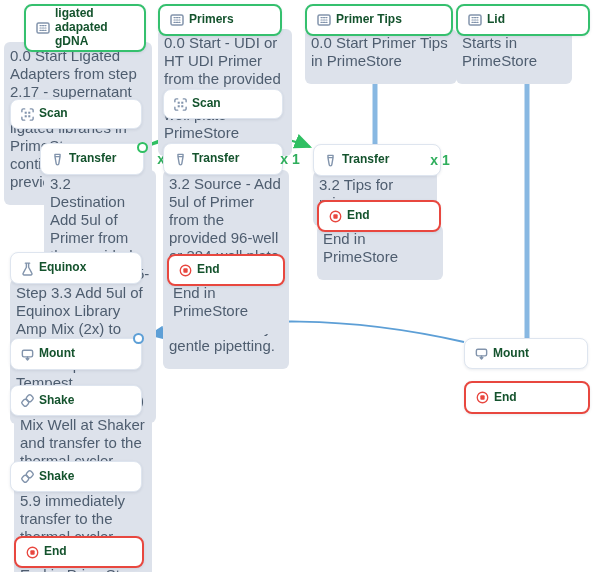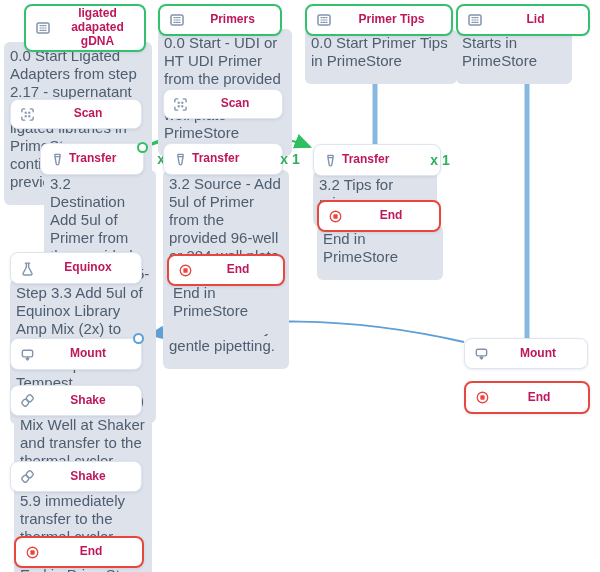--- a/index.html
+++ b/index.html
@@ -13,21 +13,21 @@
     font-size:15px;line-height:1.2;padding:5px 6px 14px 6px;border-radius:6px;
     font-weight:500;
   }
   .node{
     position:absolute;z-index:2;background:#ffffff;border:1.5px solid #dee5ef;
     border-radius:8px;display:flex;align-items:center;
     box-shadow:0 1px 3px rgba(40,60,90,0.10);
   }
   .node .icon{display:flex;align-items:center;margin-left:9px;flex:0 0 auto;}
   .node .label{
-    flex:1 1 auto;text-align:center;color:#be185d;font-weight:700;font-size:12px;
+    flex:1 1 auto;color:#14532d;font-weight:700;font-size:12px;
     padding:0 4px;line-height:1.15;
   }
   .node .count{
     flex:0 0 auto;margin-right:9px;color:#2fae5c;font-weight:700;font-size:14px;margin-left:37px;
   }
   .node.start{border:2px solid #35c06e;}
   .node.end{border:2px solid #e8473f;}
   .port{
     position:absolute;z-index:3;width:7px;height:7px;background:#ffffff;
     border-radius:50%;

